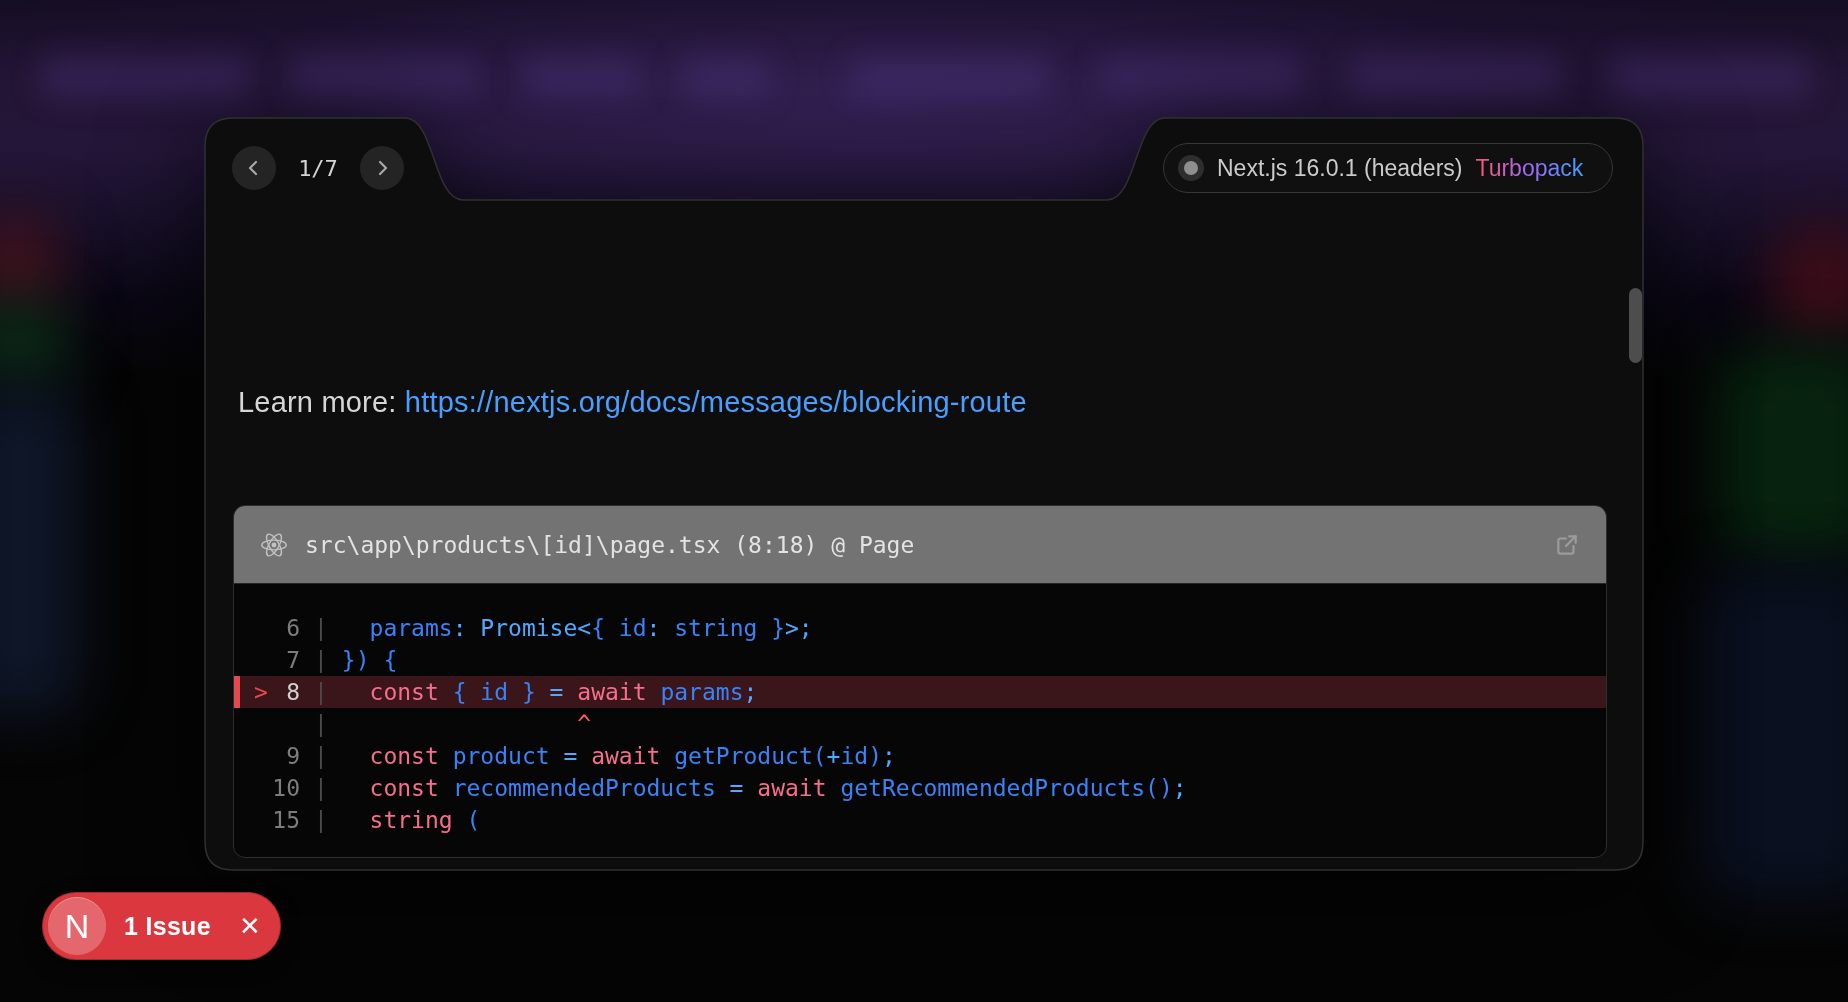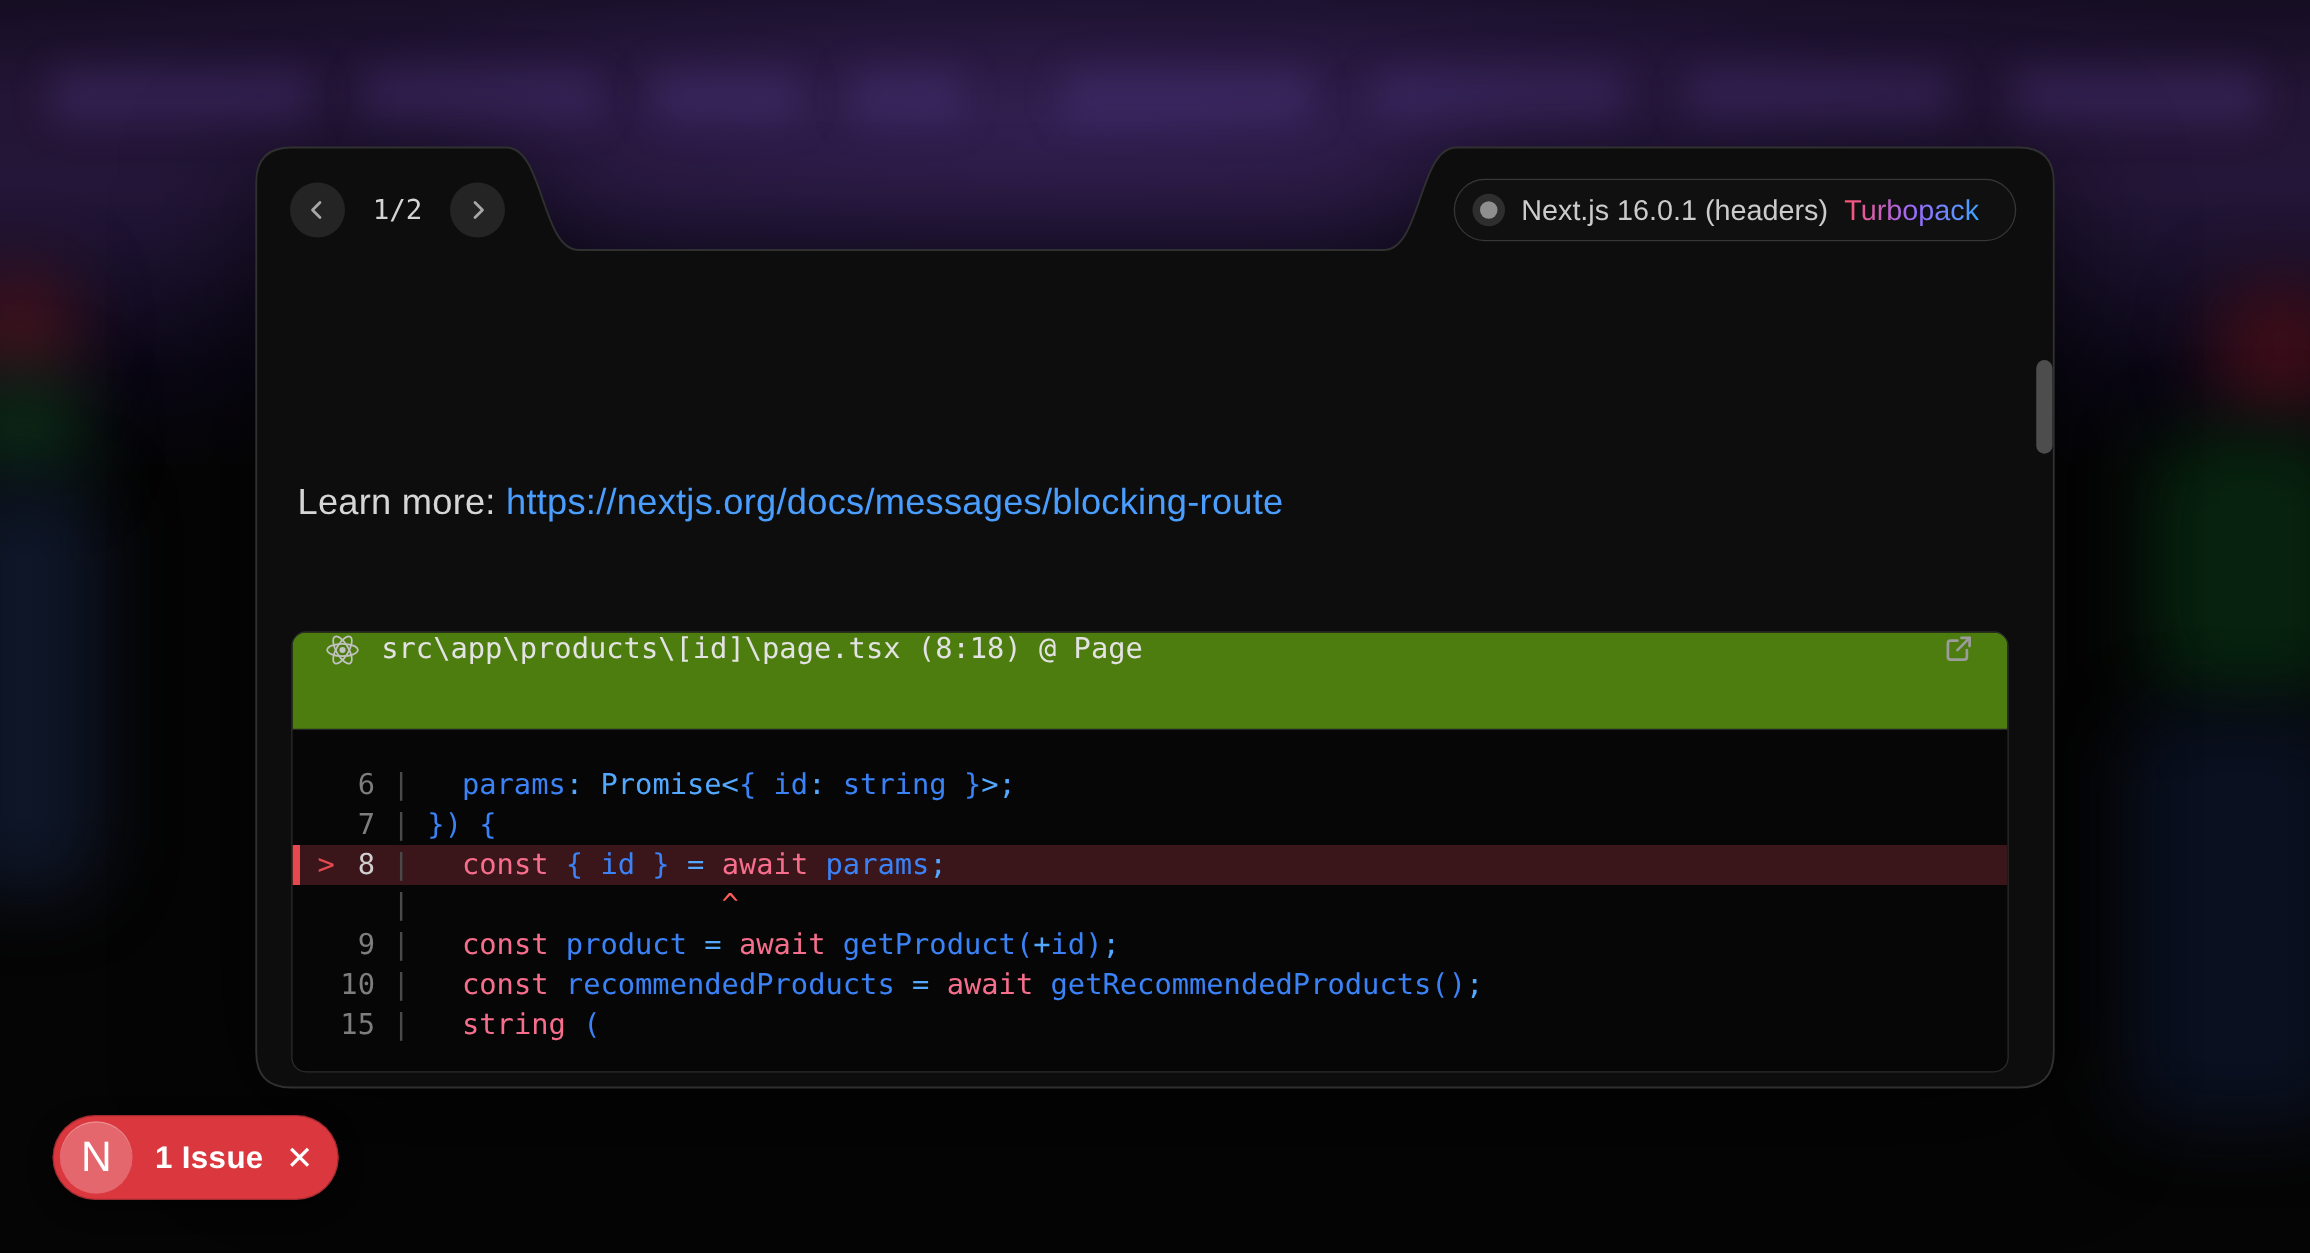--- a/index.html
+++ b/index.html
@@ -83,22 +83,22 @@
     position: absolute; left: 1424px; top: 170px; width: 13px; height: 75px;
     border-radius: 7px; background: #4d4d4d; cursor: pointer;
   }
 
   
   .code-frame {
     position: absolute; left: 28px; top: 387px; width: 1374px; height: 353px;
     border: 1px solid #2d2d2d; border-radius: 12px; background: #060606; overflow: hidden;
   }
   .code-header {
-    height: 78px; display: flex; gap: 17px;
-    padding: 0 26px; background: #4d7c0f; border-bottom: 1px solid #272727;
+    height: 78px; display: flex; align-items: center; gap: 17px;
+    padding: 0 26px; background: #737373; border-bottom: 1px solid #272727;
   }
   .code-header .path {
     font-family: "DejaVu Sans Mono", monospace; font-size: 23px; color: #e3e3e3;
     white-space: nowrap; flex: 1 1 auto;
   }
   .icon-btn { background: none; border: none; cursor: pointer; padding: 0; display: flex; }
 
   .code-body { padding: 28px 0 22px; font-family: "DejaVu Sans Mono", monospace; font-size: 23px; }
   .code-row { position: relative; height: 32px; display: flex; align-items: center; white-space: pre; }
   .code-row .marker { width: 28px; padding-left: 20px; color: var(--c-error, #e5484d); flex: 0 0 auto; }
@@ -123,21 +123,21 @@
     display: flex; align-items: center; padding: 0 6px;
     box-shadow: 0 6px 18px rgba(0,0,0,.5), inset 0 0 0 1px rgba(0,0,0,.25);
     cursor: pointer; border: none;
   }
   .issue-logo {
     width: 58px; height: 58px; border-radius: 50%; flex: 0 0 auto;
     background: rgba(255,255,255,.24); box-shadow: inset 0 1px 0 rgba(255,255,255,.28);
     display: flex; align-items: center; justify-content: center;
     color: #ffffff; font-size: 34px; font-weight: 400;
   }
-  .issue-label { color: #ffffff; font-size: 25px; font-weight: 700; margin: 0 18px 0 18px; letter-spacing: .3px; }
+  .issue-label { color: #ffffff; font-size: 25px; font-weight: 700; margin: 0 28px 0 18px; letter-spacing: .3px; }
   .issue-close {
     background: none; border: none; cursor: pointer; color: #ffffff; font-size: 26px;
     margin-right: 14px; line-height: 1; display: flex; align-items: center;
   }
 </style>
 </head>
 <body>
 
 <div class="bg-layer">
   <div class="bg-top"></div>
@@ -161,21 +161,21 @@
 
   <svg class="dialog-outline" width="1438" height="752" viewBox="0 0 1438 752">
     <path d="M 28 0 H 200 C 230 0 228 82 258 82 H 902 C 932 82 930 0 960 0 H 1410 Q 1438 0 1438 28 V 724 Q 1438 752 1410 752 H 28 Q 0 752 0 724 V 28 Q 0 0 28 0 Z" fill="#0d0d0d" stroke="#303030" stroke-width="1.5"></path>
   </svg>
 
   <button class="nav-btn btn-prev">
     <svg width="18" height="18" viewBox="0 0 18 18">
       <polyline points="11,3 5,9 11,15" fill="none" stroke="#a8a8a8" stroke-width="2.2" stroke-linecap="round" stroke-linejoin="round"></polyline>
     </svg>
   </button>
-  <div class="page-count">1/2</div>
+  <div class="page-count">1/7</div>
   <button class="nav-btn btn-next">
     <svg width="18" height="18" viewBox="0 0 18 18">
       <polyline points="7,3 13,9 7,15" fill="none" stroke="#a8a8a8" stroke-width="2.2" stroke-linecap="round" stroke-linejoin="round"></polyline>
     </svg>
   </button>
 
   <div class="version-pill">
     <span class="version-dot-ring">
         <span class="version-dot"></span>
       </span>

